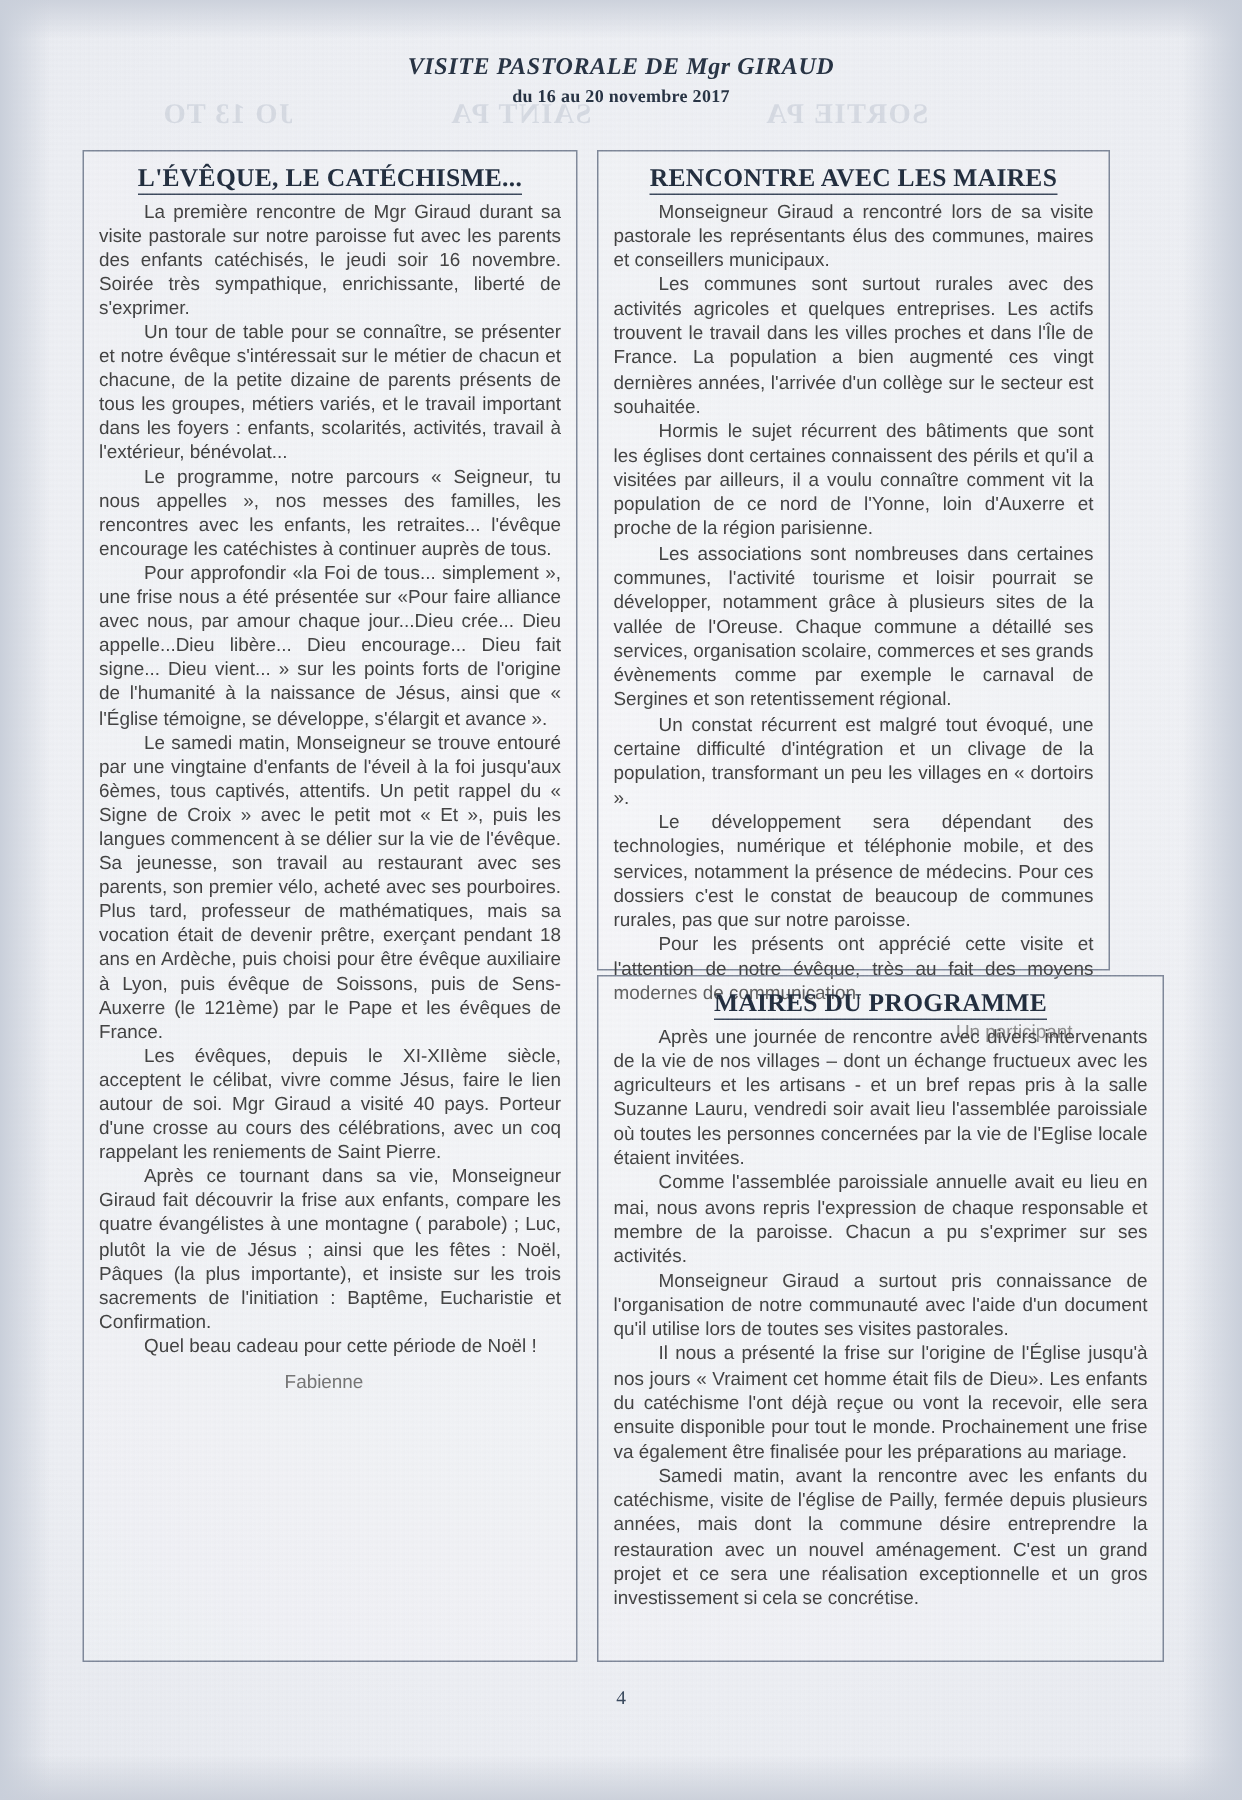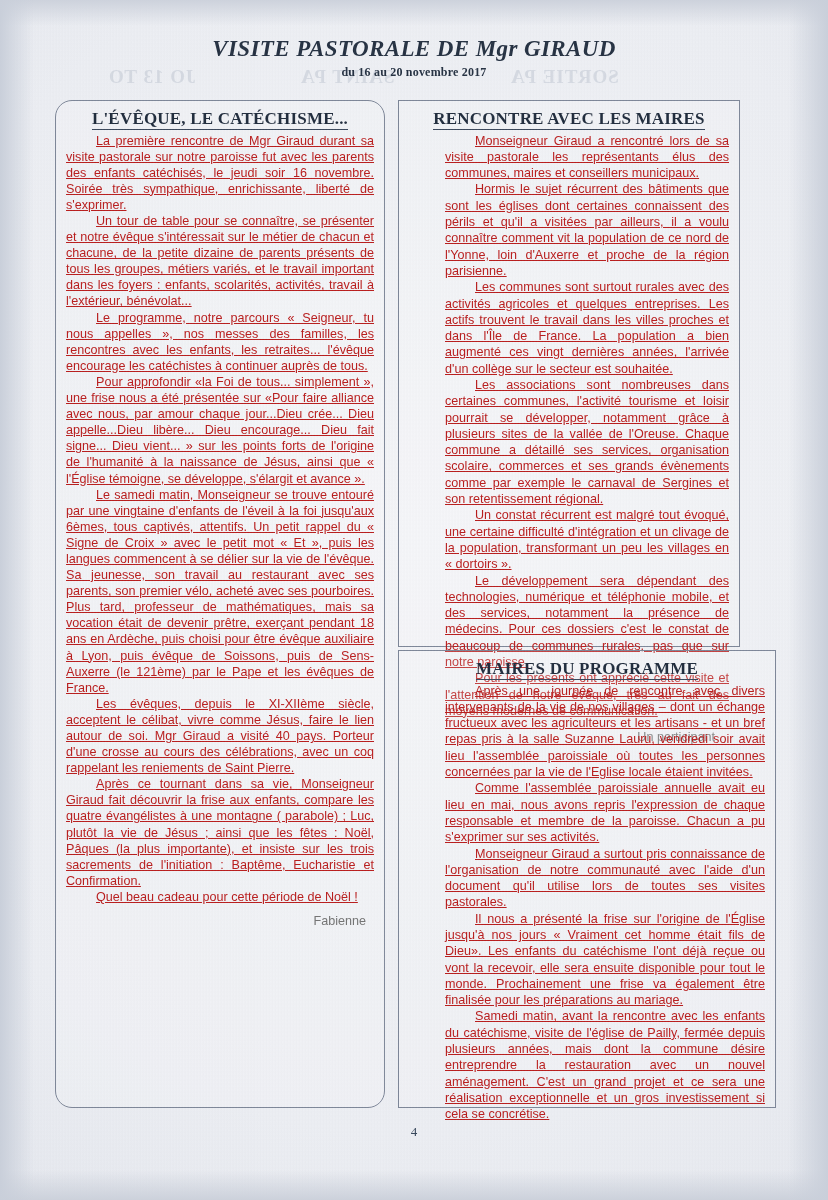--- a/index.html
+++ b/index.html
@@ -56,41 +56,41 @@
   .masthead {
     position: absolute;
     left: 0;
     right: 0;
     top: 36px;
     text-align: center;
     font-family: "Liberation Serif", serif;
     color: #243041;
   }
   .masthead .line1 {
-    font-size: 23px;
+    font-size: 16px;
     font-style: italic;
     font-weight: bold;
     letter-spacing: 0.4px;
   }
   .masthead .line2 {
     font-size: 12px;
     font-weight: bold;
     margin-top: 3px;
     letter-spacing: 0.2px;
   }
 
   
   .box {
     position: absolute;
     border: 1.3px solid #7d8698;
     background: rgba(255,255,255,0.16);
     box-sizing: border-box;
     padding: 7px 10px 8px 10px;
   }
-  #left-box  { left: 55px;  top: 100px; width: 330px; height: 1008px; border-radius: 17px; }
+  #left-box  { left: 55px;  top: 100px; width: 330px; height: 1008px; }
   #right-box-1 { left: 398px; top: 100px; width: 342px; height: 547px; }
   #right-box-2 { left: 398px; top: 650px; width: 378px; height: 458px; }
 
   .section-title {
     text-align: center;
     font-family: "Liberation Serif", serif;
     font-size: 17px;
     font-weight: bold;
     color: #1f2b3c;
     letter-spacing: 0.2px;
@@ -102,39 +102,37 @@
     padding-bottom: 1px;
   }
 
   .body-text p {
     margin: 0 0 0 0;
     text-align: justify;
     text-justify: inter-word;
     text-indent: 30px;
     font-size: 12.6px;
     line-height: 16.1px;
-    color: #b91c1c;
+    color: #404040;
     hyphens: none;
-    text-decoration: underline;
   }
   #right-box-1 .body-text p,
   #right-box-2 .body-text p {
     font-size: 12.6px;
     line-height: 16.3px;
-    margin-left: 36px;
   }
   .signature {
     text-align: right;
     font-size: 12.6px;
     line-height: 16.1px;
     color: #737373;
     margin-top: 3px;
     padding-right: 2px;
   }
-  #left-box .signature { margin-top: 8px; padding-right: 8px; }
+  #left-box .signature { margin-top: 8px; padding-right: 8px; text-align: center; }
   #right-box-1 .signature { margin-top: 10px; padding-right: 14px; }
 
   
   .folio {
     position: absolute;
     left: 0;
     right: 0;
     top: 1124px;
     text-align: center;
     font-family: "Liberation Serif", serif;
@@ -188,22 +186,22 @@
     </div>
     <div class="signature">Fabienne</div>
   </div>
 
   <div class="box" id="right-box-1">
     <div class="section-title">
       <span>RENCONTRE AVEC LES MAIRES</span>
     </div>
     <div class="body-text">
       <p>Monseigneur Giraud a rencontré lors de sa visite pastorale les représentants élus des communes, maires et conseillers municipaux.</p>
+      <p>Les communes sont surtout rurales avec des activités agricoles et quelques entreprises. Les actifs trouvent le travail dans les villes proches et dans l'Île de France. La population a bien augmenté ces vingt dernières années, l'arrivée d'un collège sur le secteur est souhaitée.</p>
       <p>Hormis le sujet récurrent des bâtiments que sont les églises dont certaines connaissent des périls et qu'il a visitées par ailleurs, il a voulu connaître comment vit la population de ce nord de l'Yonne, loin d'Auxerre et proche de la région parisienne.</p>
-      <p>Les communes sont surtout rurales avec des activités agricoles et quelques entreprises. Les actifs trouvent le travail dans les villes proches et dans l'Île de France. La population a bien augmenté ces vingt dernières années, l'arrivée d'un collège sur le secteur est souhaitée.</p>
       <p>Les associations sont nombreuses dans certaines communes, l'activité tourisme et loisir pourrait se développer, notamment grâce à plusieurs sites de la vallée de l'Oreuse. Chaque commune a détaillé ses services, organisation scolaire, commerces et ses grands évènements comme par exemple le carnaval de Sergines et son retentissement régional.</p>
       <p>Un constat récurrent est malgré tout évoqué, une certaine difficulté d'intégration et un clivage de la population, transformant un peu les villages en « dortoirs ».</p>
       <p>Le développement sera dépendant des technologies, numérique et téléphonie mobile, et des services, notamment la présence de médecins. Pour ces dossiers c'est le constat de beaucoup de communes rurales, pas que sur notre paroisse.</p>
       <p>Pour les présents ont apprécié cette visite et l'attention de notre évêque, très au fait des moyens modernes de communication.</p>
     </div>
     <div class="signature">Un participant</div>
   </div>
 
   <div class="box" id="right-box-2">
     <div class="section-title">

